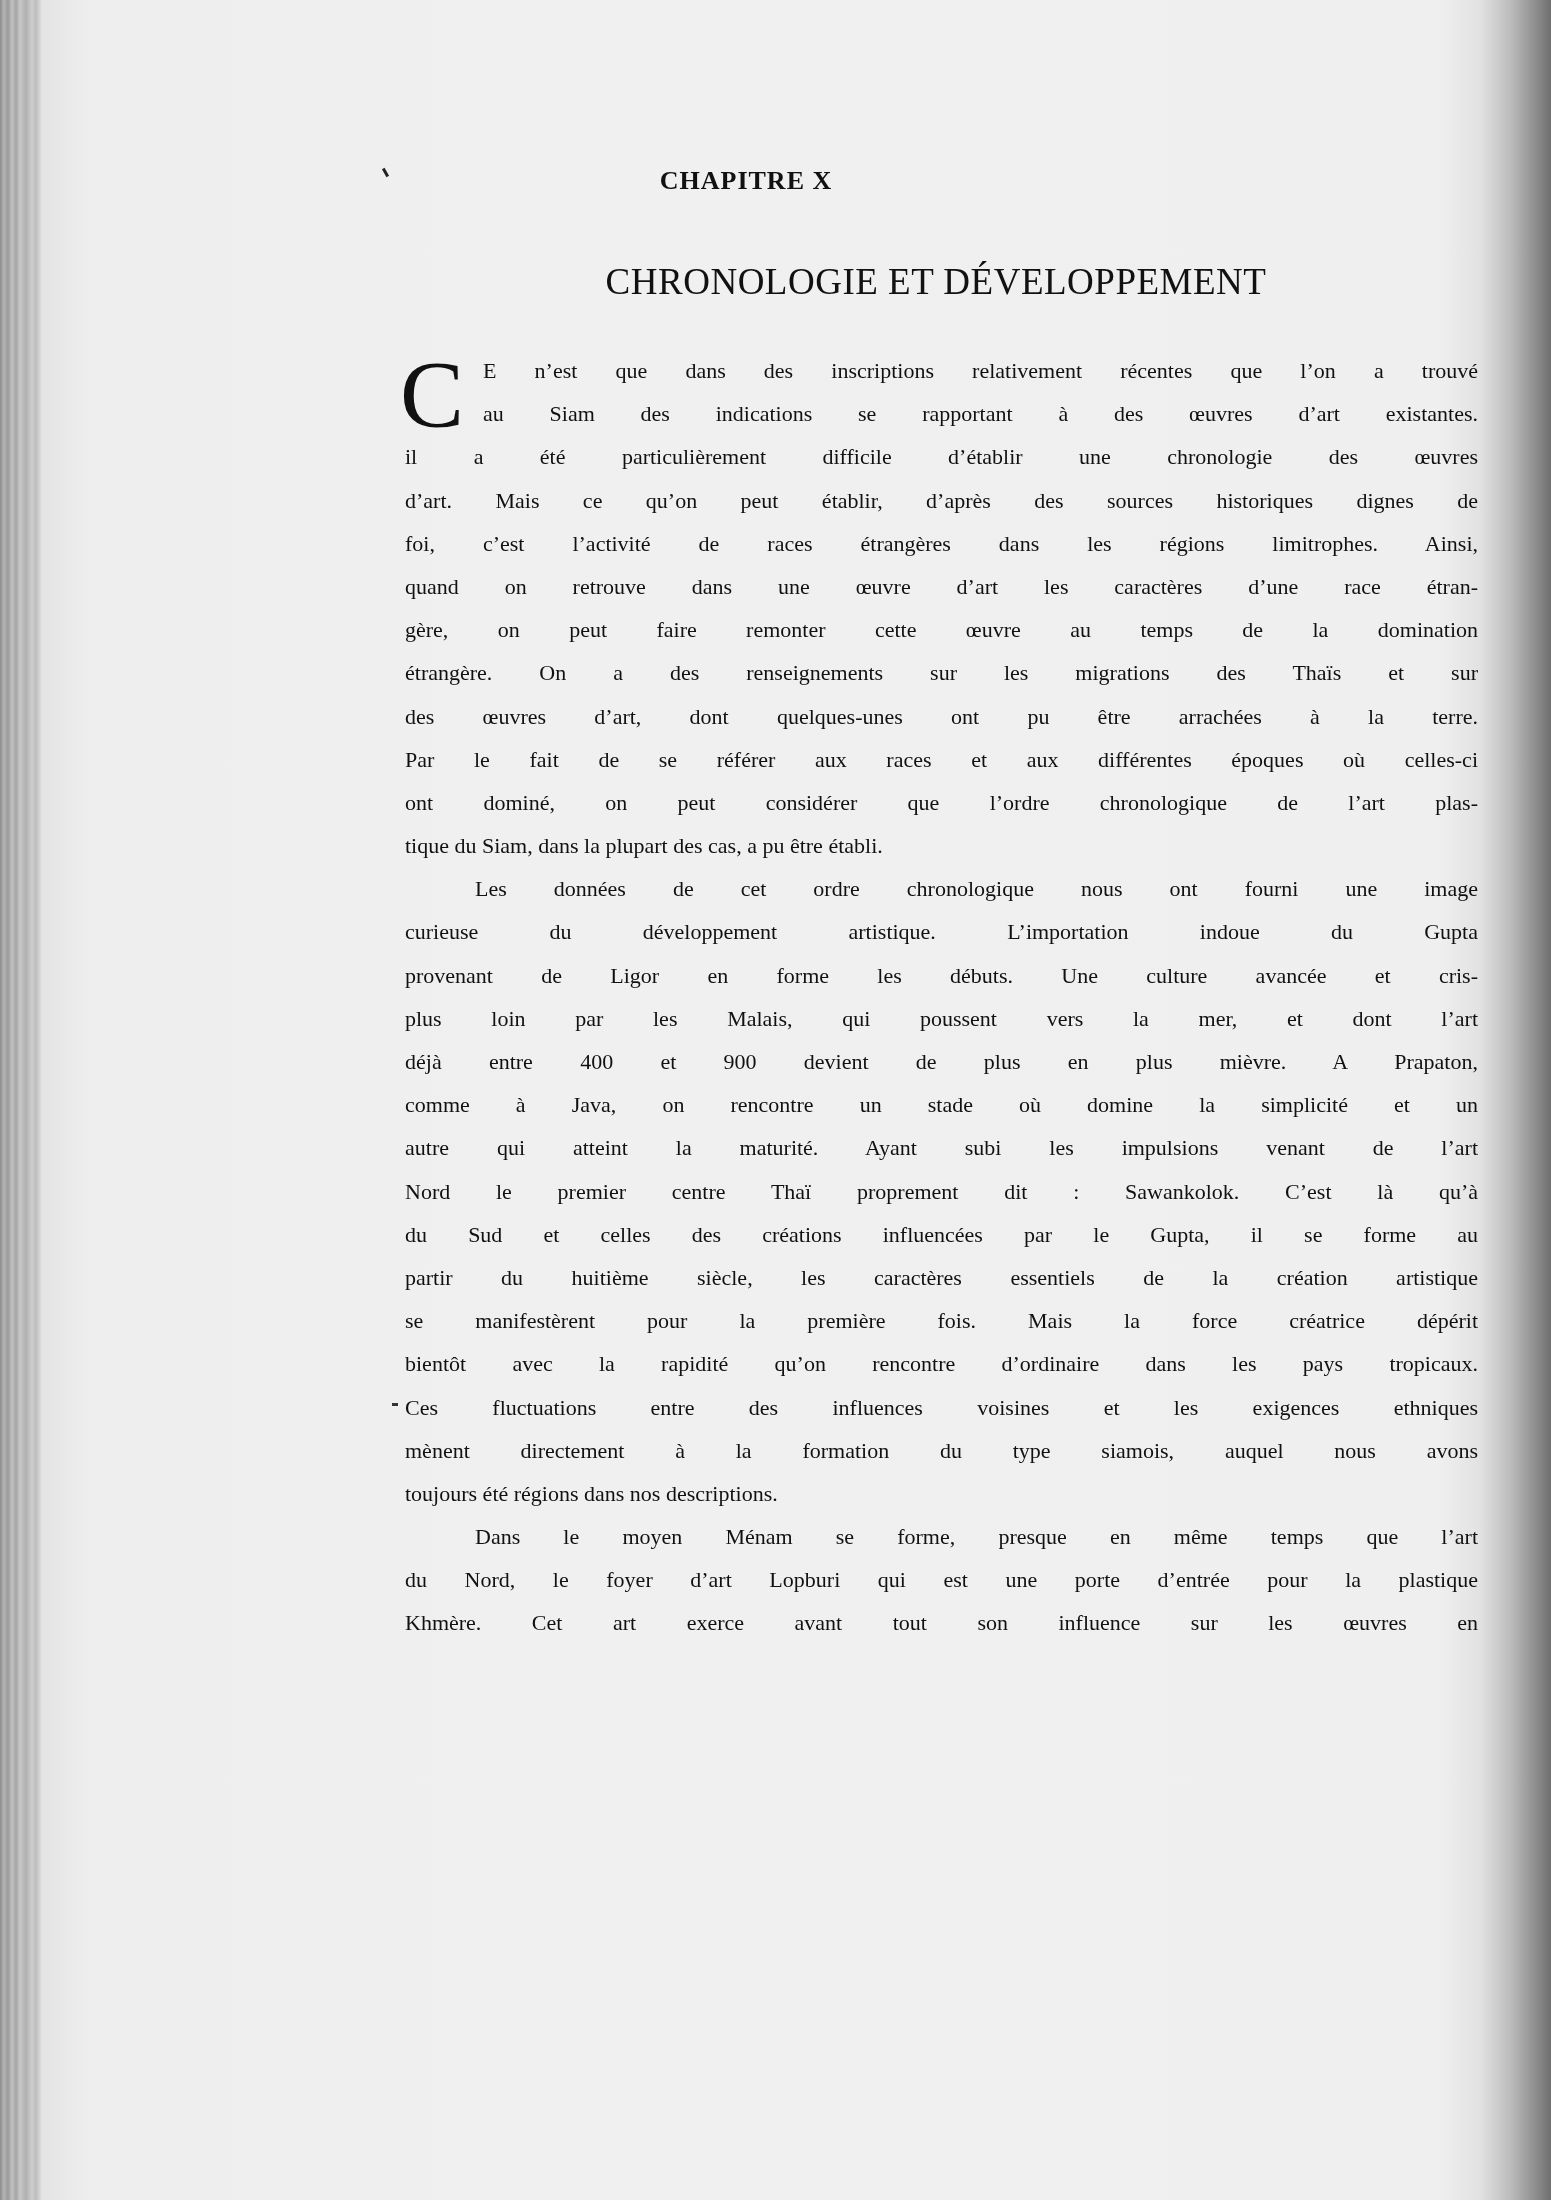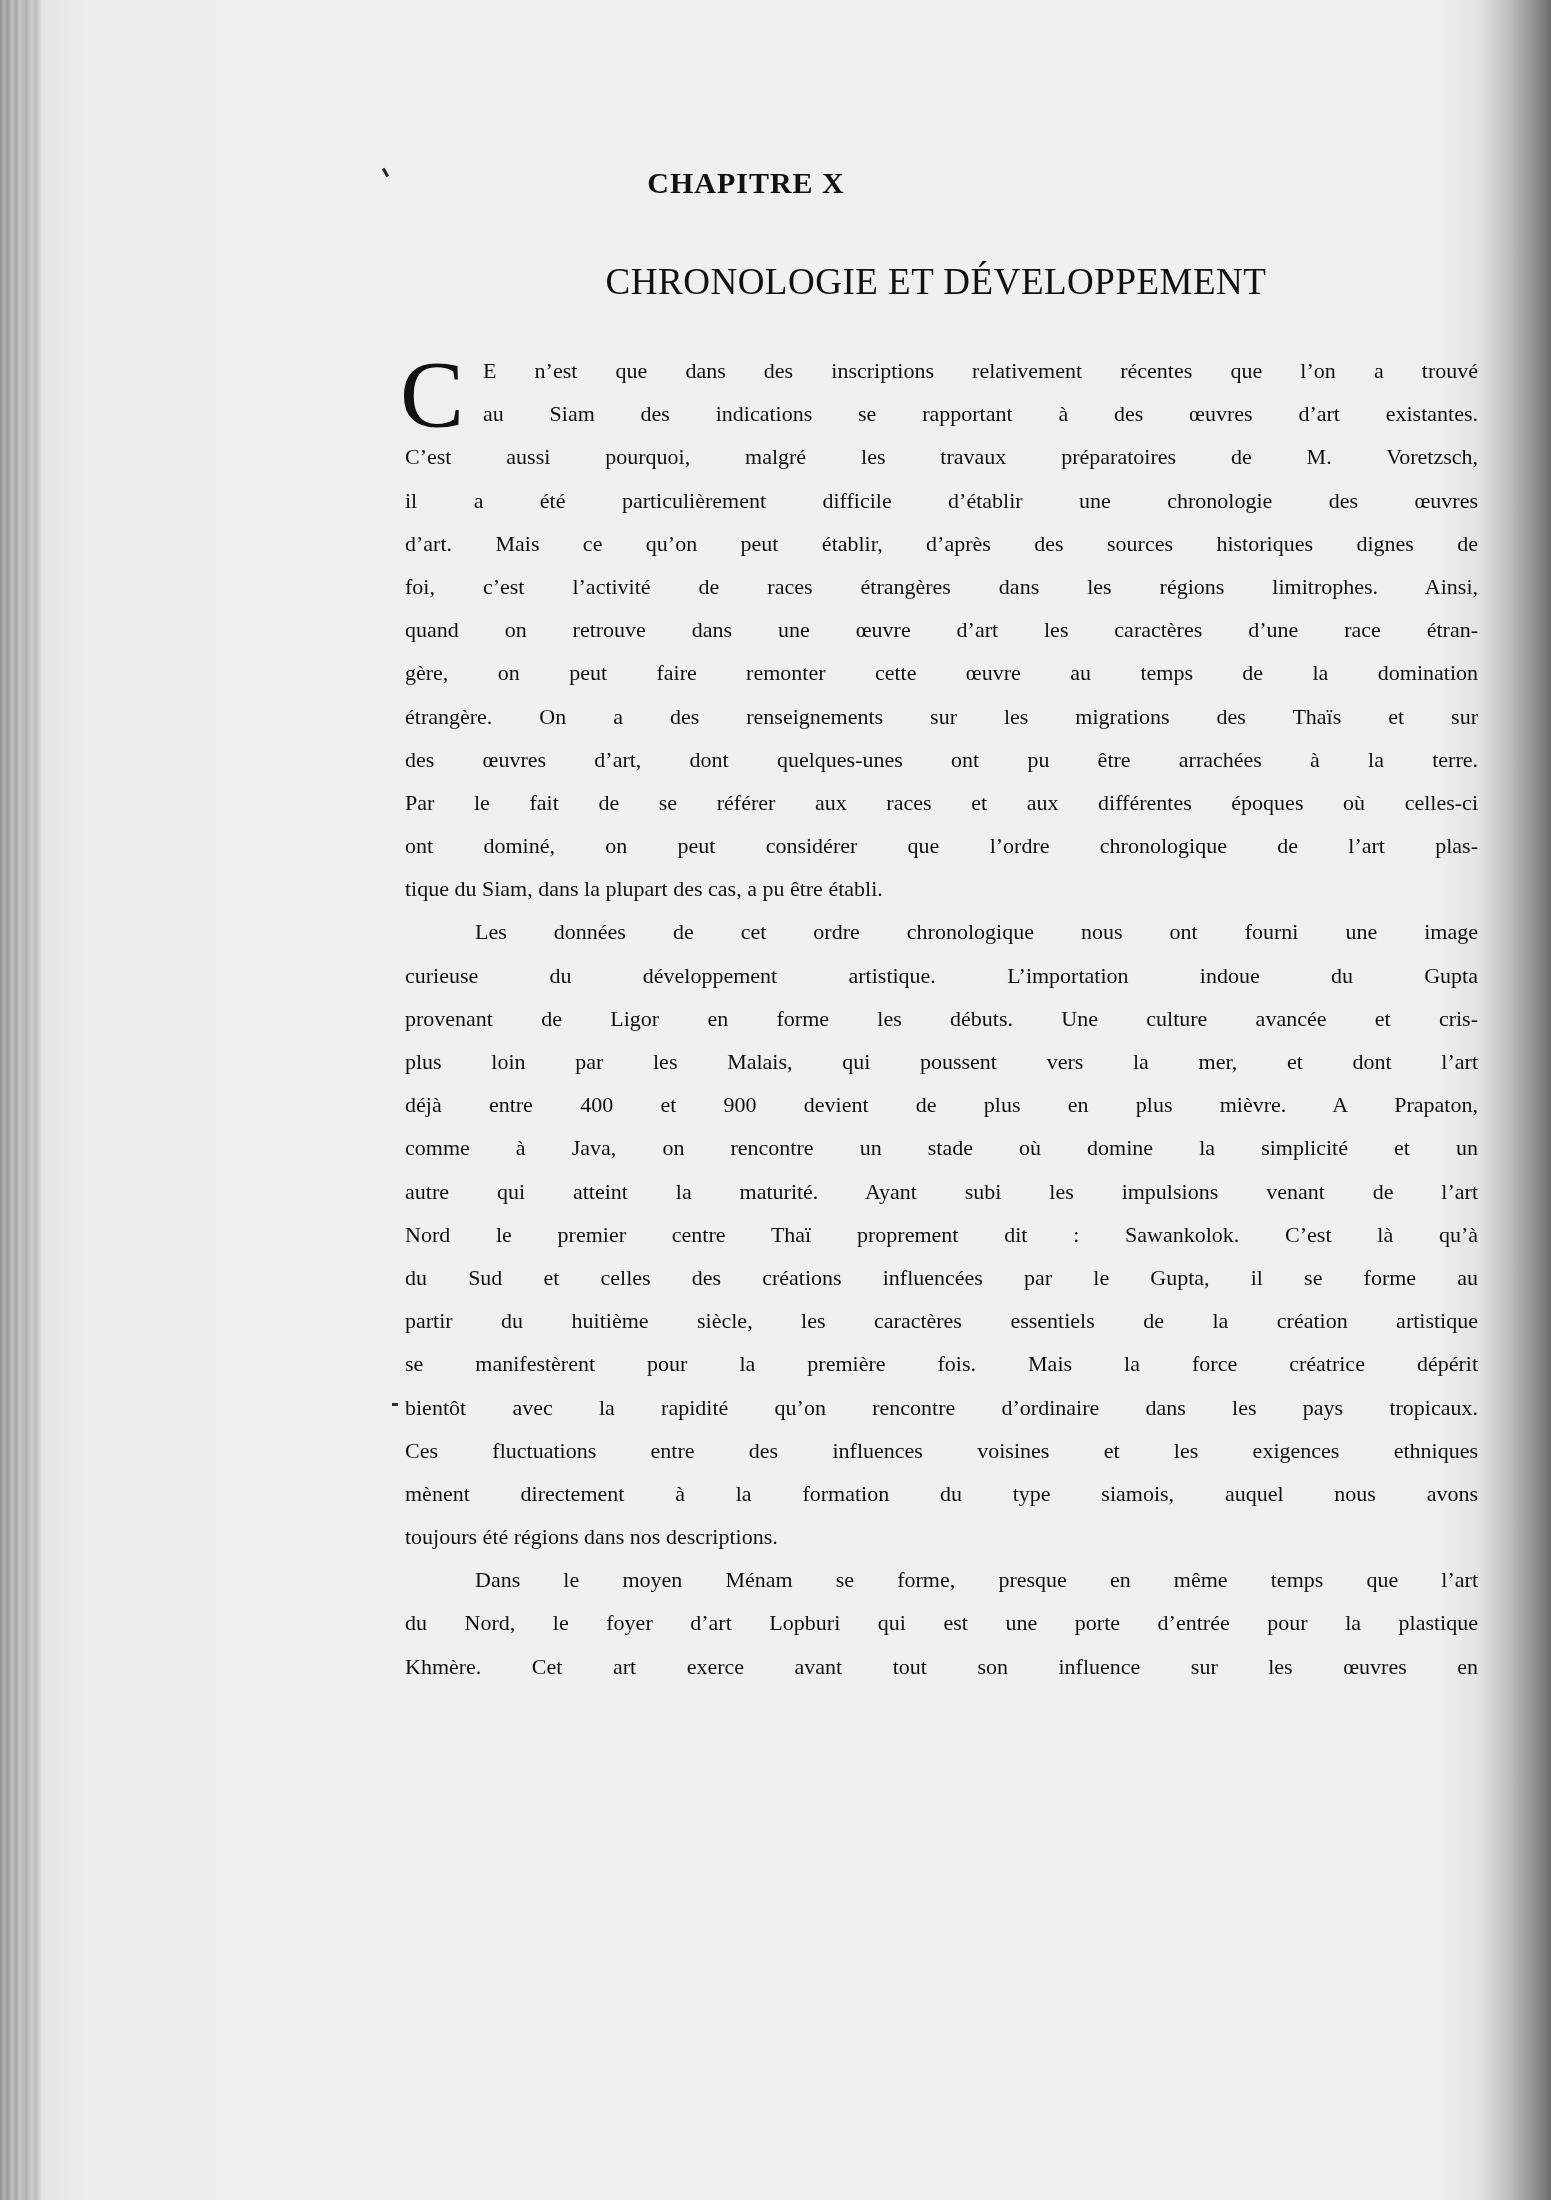--- a/index.html
+++ b/index.html
@@ -25,21 +25,21 @@
         #e4e4e4 42px, #eeeeee 90px, #f0f0f0 600px, #efefef 1440px,
         #e2e2e2 1480px, #bdbdbd 1510px, #8f8f8f 1535px, #6f6f6f 1551px);
     }
     .chapter-label {
       position: absolute;
       left: 0; right: 0;
       top: 166px;
       margin-left: 466px;
       width: 560px;
       text-align: center;
-      font-size: 30px;
+      font-size: 26px;
       letter-spacing: 1px;
       font-weight: bold;
     }
     .tick-mark {
       position: absolute;
       left: 384px;
       top: 168px;
       width: 3px;
       height: 9px;
       background: #222;
@@ -105,21 +105,20 @@
   <div class="chapter-label">CHAPITRE X</div>
 
   <div class="title">CHRONOLOGIE ET DÉVELOPPEMENT</div>
 
   <div class="body-text">
     <span class="drop-cap">C</span>
 
     <div>
       <div class="line drop-indent">E n’est que dans des inscriptions relativement récentes que l’on a trouvé</div>
       <div class="line drop-indent">au Siam des indications se rapportant à des œuvres d’art existantes.</div>
-      <div class="line">C’est aussi pourquoi, malgré les travaux préparatoires de M. Voretzsch,</div>
       <div class="line">il a été particulièrement difficile d’établir une chronologie des œuvres</div>
       <div class="line">d’art. Mais ce qu’on peut établir, d’après des sources historiques dignes de</div>
       <div class="line">foi, c’est l’activité de races étrangères dans les régions limitrophes. Ainsi,</div>
       <div class="line">quand on retrouve dans une œuvre d’art les caractères d’une race étran-</div>
       <div class="line">gère, on peut faire remonter cette œuvre au temps de la domination</div>
       <div class="line">étrangère. On a des renseignements sur les migrations des Thaïs et sur</div>
       <div class="line">des œuvres d’art, dont quelques-unes ont pu être arrachées à la terre.</div>
       <div class="line">Par le fait de se référer aux races et aux différentes époques où celles-ci</div>
       <div class="line">ont dominé, on peut considérer que l’ordre chronologique de l’art plas-</div>
       <div class="line last">tique du Siam, dans la plupart des cas, a pu être établi.</div>

